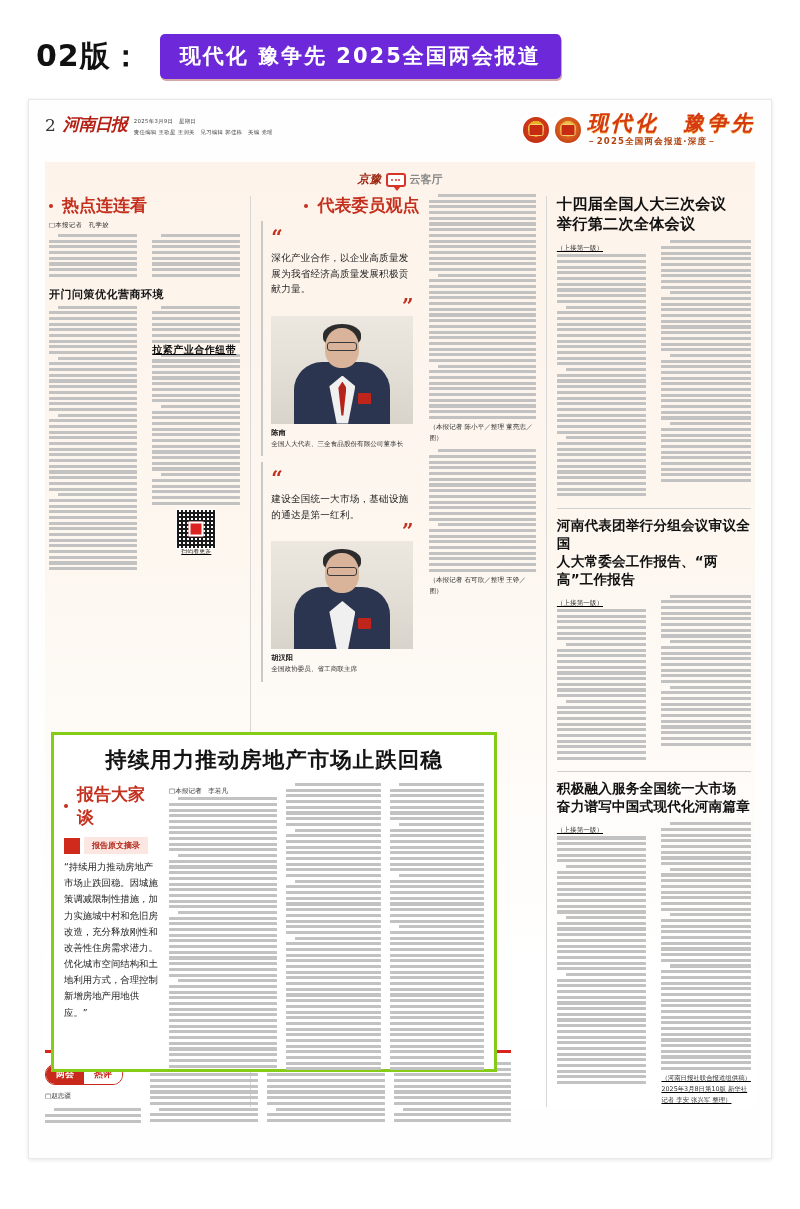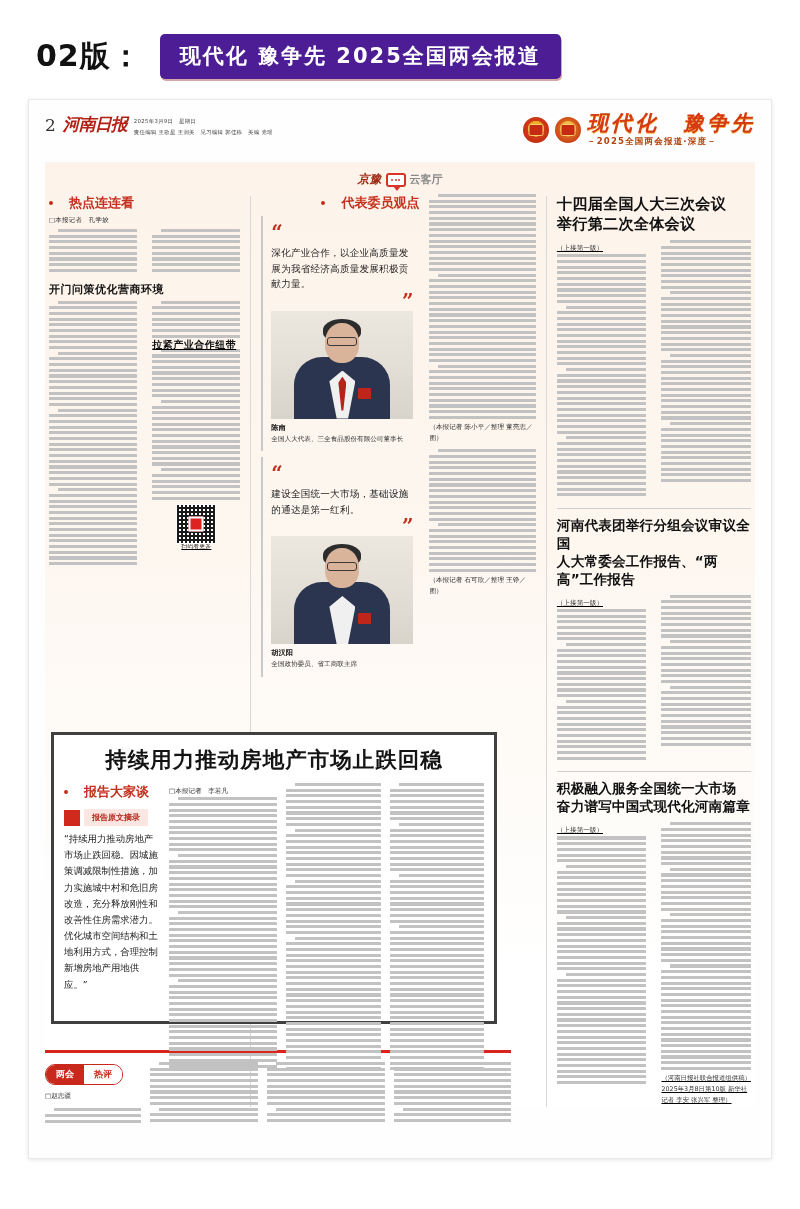--- a/index.html
+++ b/index.html
@@ -7,21 +7,21 @@
     width: 800px; height: 1209px;
     background: #ffffff;
     font-family: "DejaVu Sans", "Liberation Sans", sans-serif;
     overflow: hidden;
   }
 
   
   .topbar { display: flex; align-items: center; gap: 18px; padding: 34px 0 20px 36px; }
   .page-no { font-size: 30px; font-weight: bold; letter-spacing: 1px; color: #111; }
   .red-pill {
-    background: #4c1d95;
+    background: #6d28d9;
     color: #fff;
     font-size: 21px; font-weight: bold;
     padding: 8px 20px 9px 20px;
     border-radius: 5px;
     letter-spacing: 2px;
     box-shadow: 1px 2px 0 rgba(140,0,0,.35);
   }
 
   
   .sheet {
@@ -101,22 +101,22 @@
   .feature-hl .l2 { font-size: 26.5px; }
 
   
   .cols { display: flex; gap: 10px; }
   .col-l { width: 212px; }
   .col-m { width: 175px; }
   .col-r { width: 215px; }
   .vrule { width: 1px; background: #d8d8d8; margin-top: 2px; }
 
   .sec-head {
-    color: #c4301e; font-weight: bold; font-size: 13px;
-    display: flex; align-items: center; gap: 16px; margin-bottom: 4px;
+    color: #c4301e; font-weight: bold; font-size: 17px;
+    display: flex; align-items: center; gap: 9px; margin-bottom: 4px;
   }
   .sec-head .dot { width: 4px; height: 4px; background: #c4301e; border-radius: 50%; }
   .byline { font-size: 6.4px; color: #333; margin-bottom: 4px; letter-spacing: .3px; }
 
   .sub-head {
     font-weight: bold; color: #111;
     font-size: 11px; margin: 7px 0 4px 0; letter-spacing: .5px;
   }
   .sub-head.small { font-size: 10px; }
 
@@ -173,22 +173,22 @@
   .qr-cap { font-size: 6px; color: #333; margin-top: 2px; }
 
   
   .r-hl { font-weight: bold; color: #111; font-size: 15.2px; line-height: 1.32; letter-spacing: .2px; }
   .r-hl.sm { font-size: 13.6px; }
   .hr-r { height: 1px; background: #cfcfcf; margin: 9px 0 8px 0; }
 
   
   .redbox {
     position: absolute; left: 22px; top: 632px;
-    width: 446px; height: 292px;
-    border: 3px solid #404040; background: #fff; z-index: 5;
+    width: 446px; height: 340px;
+    border: 3px solid #84cc16; background: #fff; z-index: 5;
     padding: 10px 10px 8px 10px;
   }
   .rb-hl { text-align: center; font-weight: bold; font-size: 21.5px; color: #141414; letter-spacing: 1px; }
   .rb-cols { display: flex; gap: 9px; margin-top: 9px; }
   .rb-c1 { width: 96px; }
   .rb-c2 { width: 108px; }
   .rb-c3 { flex: 1; }
   .rb-c4 { flex: 1; }
   .excerpt-head { display: flex; align-items: center; gap: 4px; margin: 8px 0 5px 0; }
   .excerpt-sq { width: 16px; height: 16px; background: #d02a1c; }

